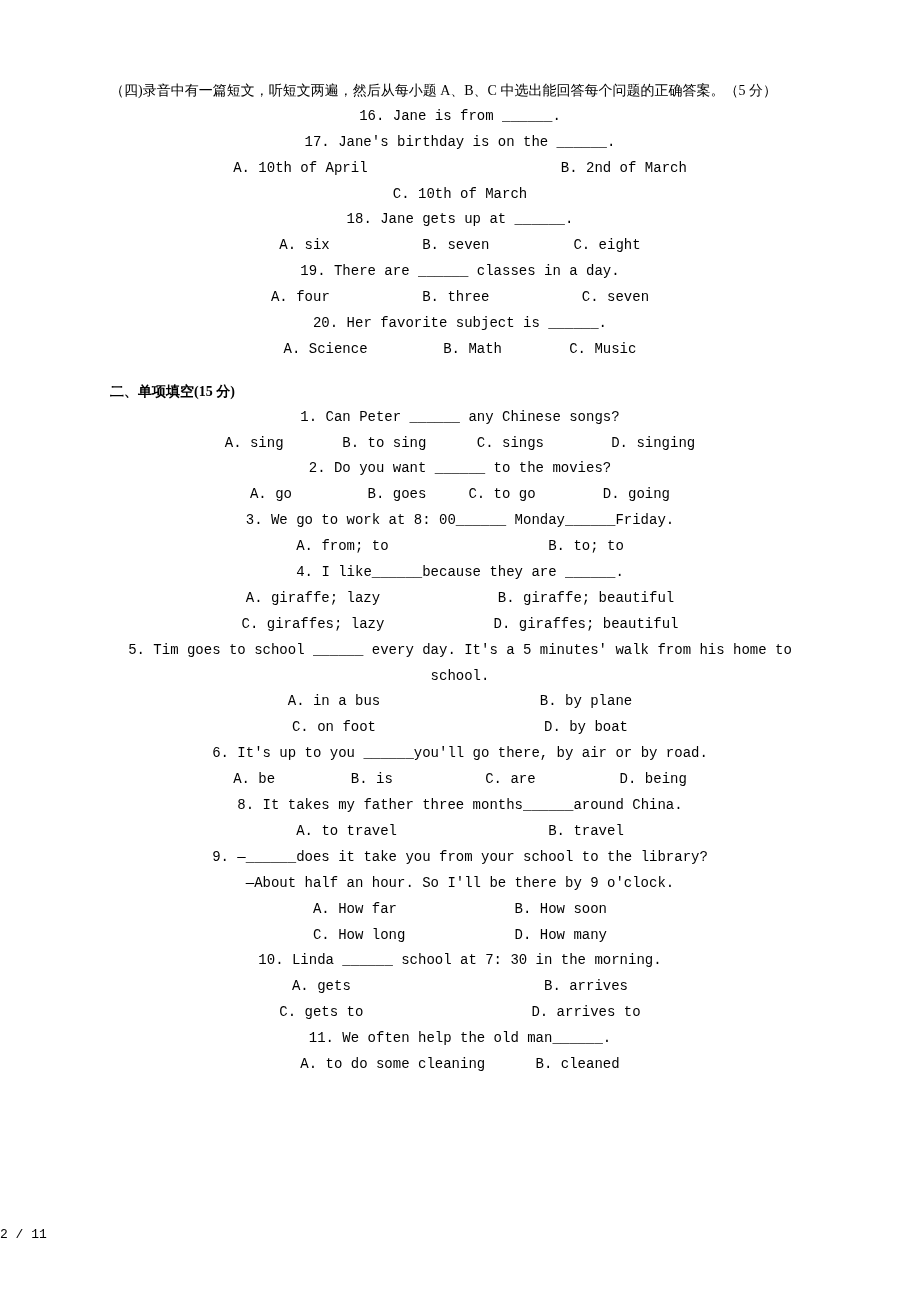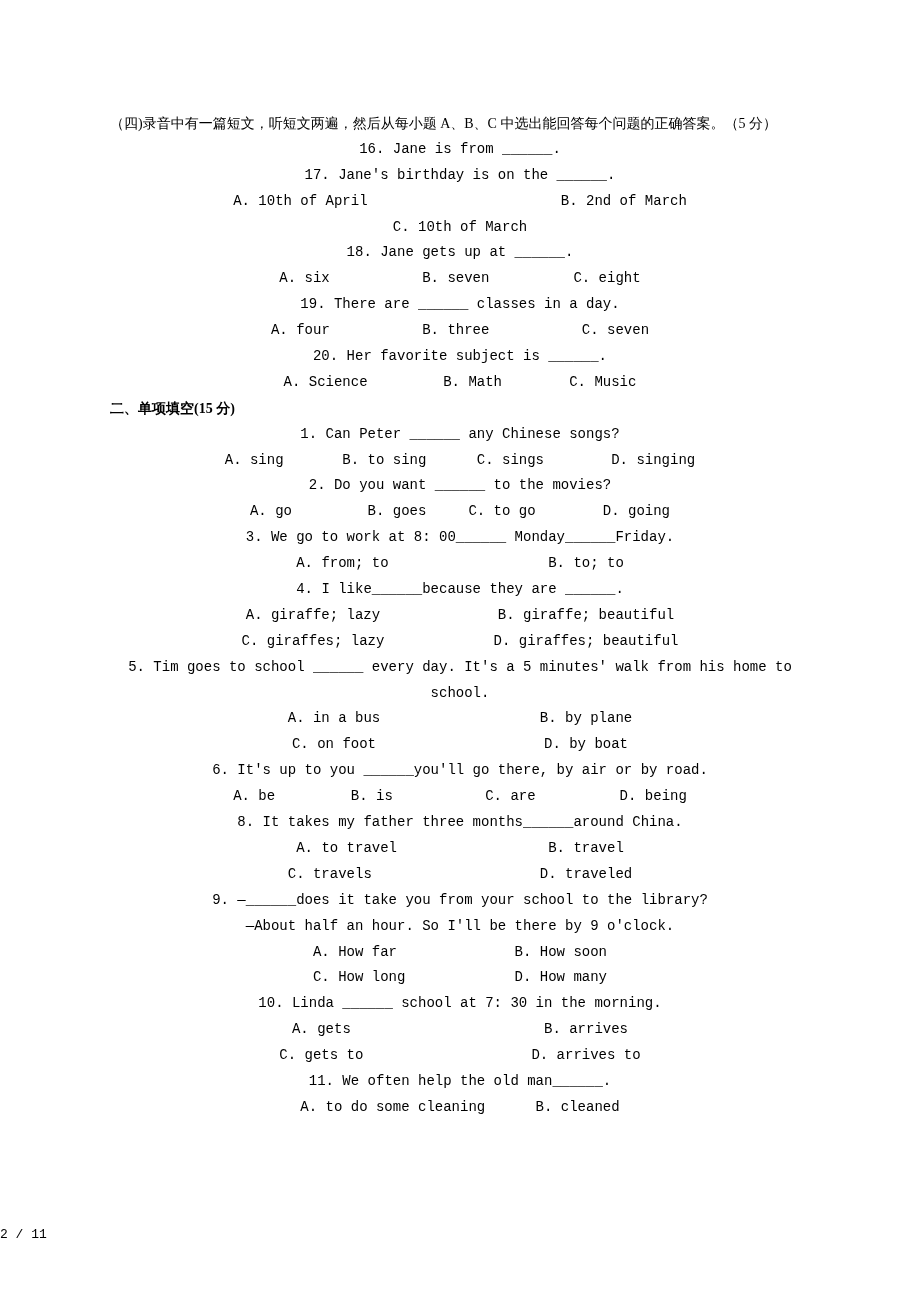--- a/index.html
+++ b/index.html
@@ -8,29 +8,30 @@
     background: #fff;
     font-family: "SimSun", "宋体", serif;
     font-size: 14px;
     line-height: 1.85;
     color: #000;
   }
   .page {
     width: 920px;
     height: 1302px;
     box-sizing: border-box;
-    padding: 111px 110px 0 110px;
+    padding: 78px 110px 0 110px;
     position: relative;
   }
   .mono {
     font-family: "Courier New", "SimSun", monospace;
     text-align: center;
   }
   .bold {
     font-weight: bold;
+    margin-top: 16px;
   }
   .line {
     white-space: pre;
     overflow: hidden;
   }
   .pagenum {
     position: absolute;
     bottom: 55px;
     left: 0;
     width: 100%;
@@ -80,21 +81,20 @@
   <div class="line mono">school.</div>
   <div class="line mono">A. in a bus                   B. by plane</div>
   <div class="line mono">C. on foot                    D. by boat</div>
 
   <div class="line mono">6. It's up to you ______you'll go there, by air or by road.</div>
 
   <div class="line mono">A. be         B. is           C. are          D. being</div>
 
   <div class="line mono">8. It takes my father three months______around China.</div>
   <div class="line mono">A. to travel                  B. travel</div>
-  <div class="line mono">C. travels                    D. traveled</div>
 
   <div class="line mono">9. —______does it take you from your school to the library?</div>
   <div class="line mono">—About half an hour. So I'll be there by 9 o'clock.</div>
   <div class="line mono">A. How far              B. How soon</div>
   <div class="line mono">C. How long             D. How many</div>
 
   <div class="line mono">10. Linda ______ school at 7: 30 in the morning.</div>
   <div class="line mono">A. gets                       B. arrives</div>
   <div class="line mono">C. gets to                    D. arrives to</div>
 

